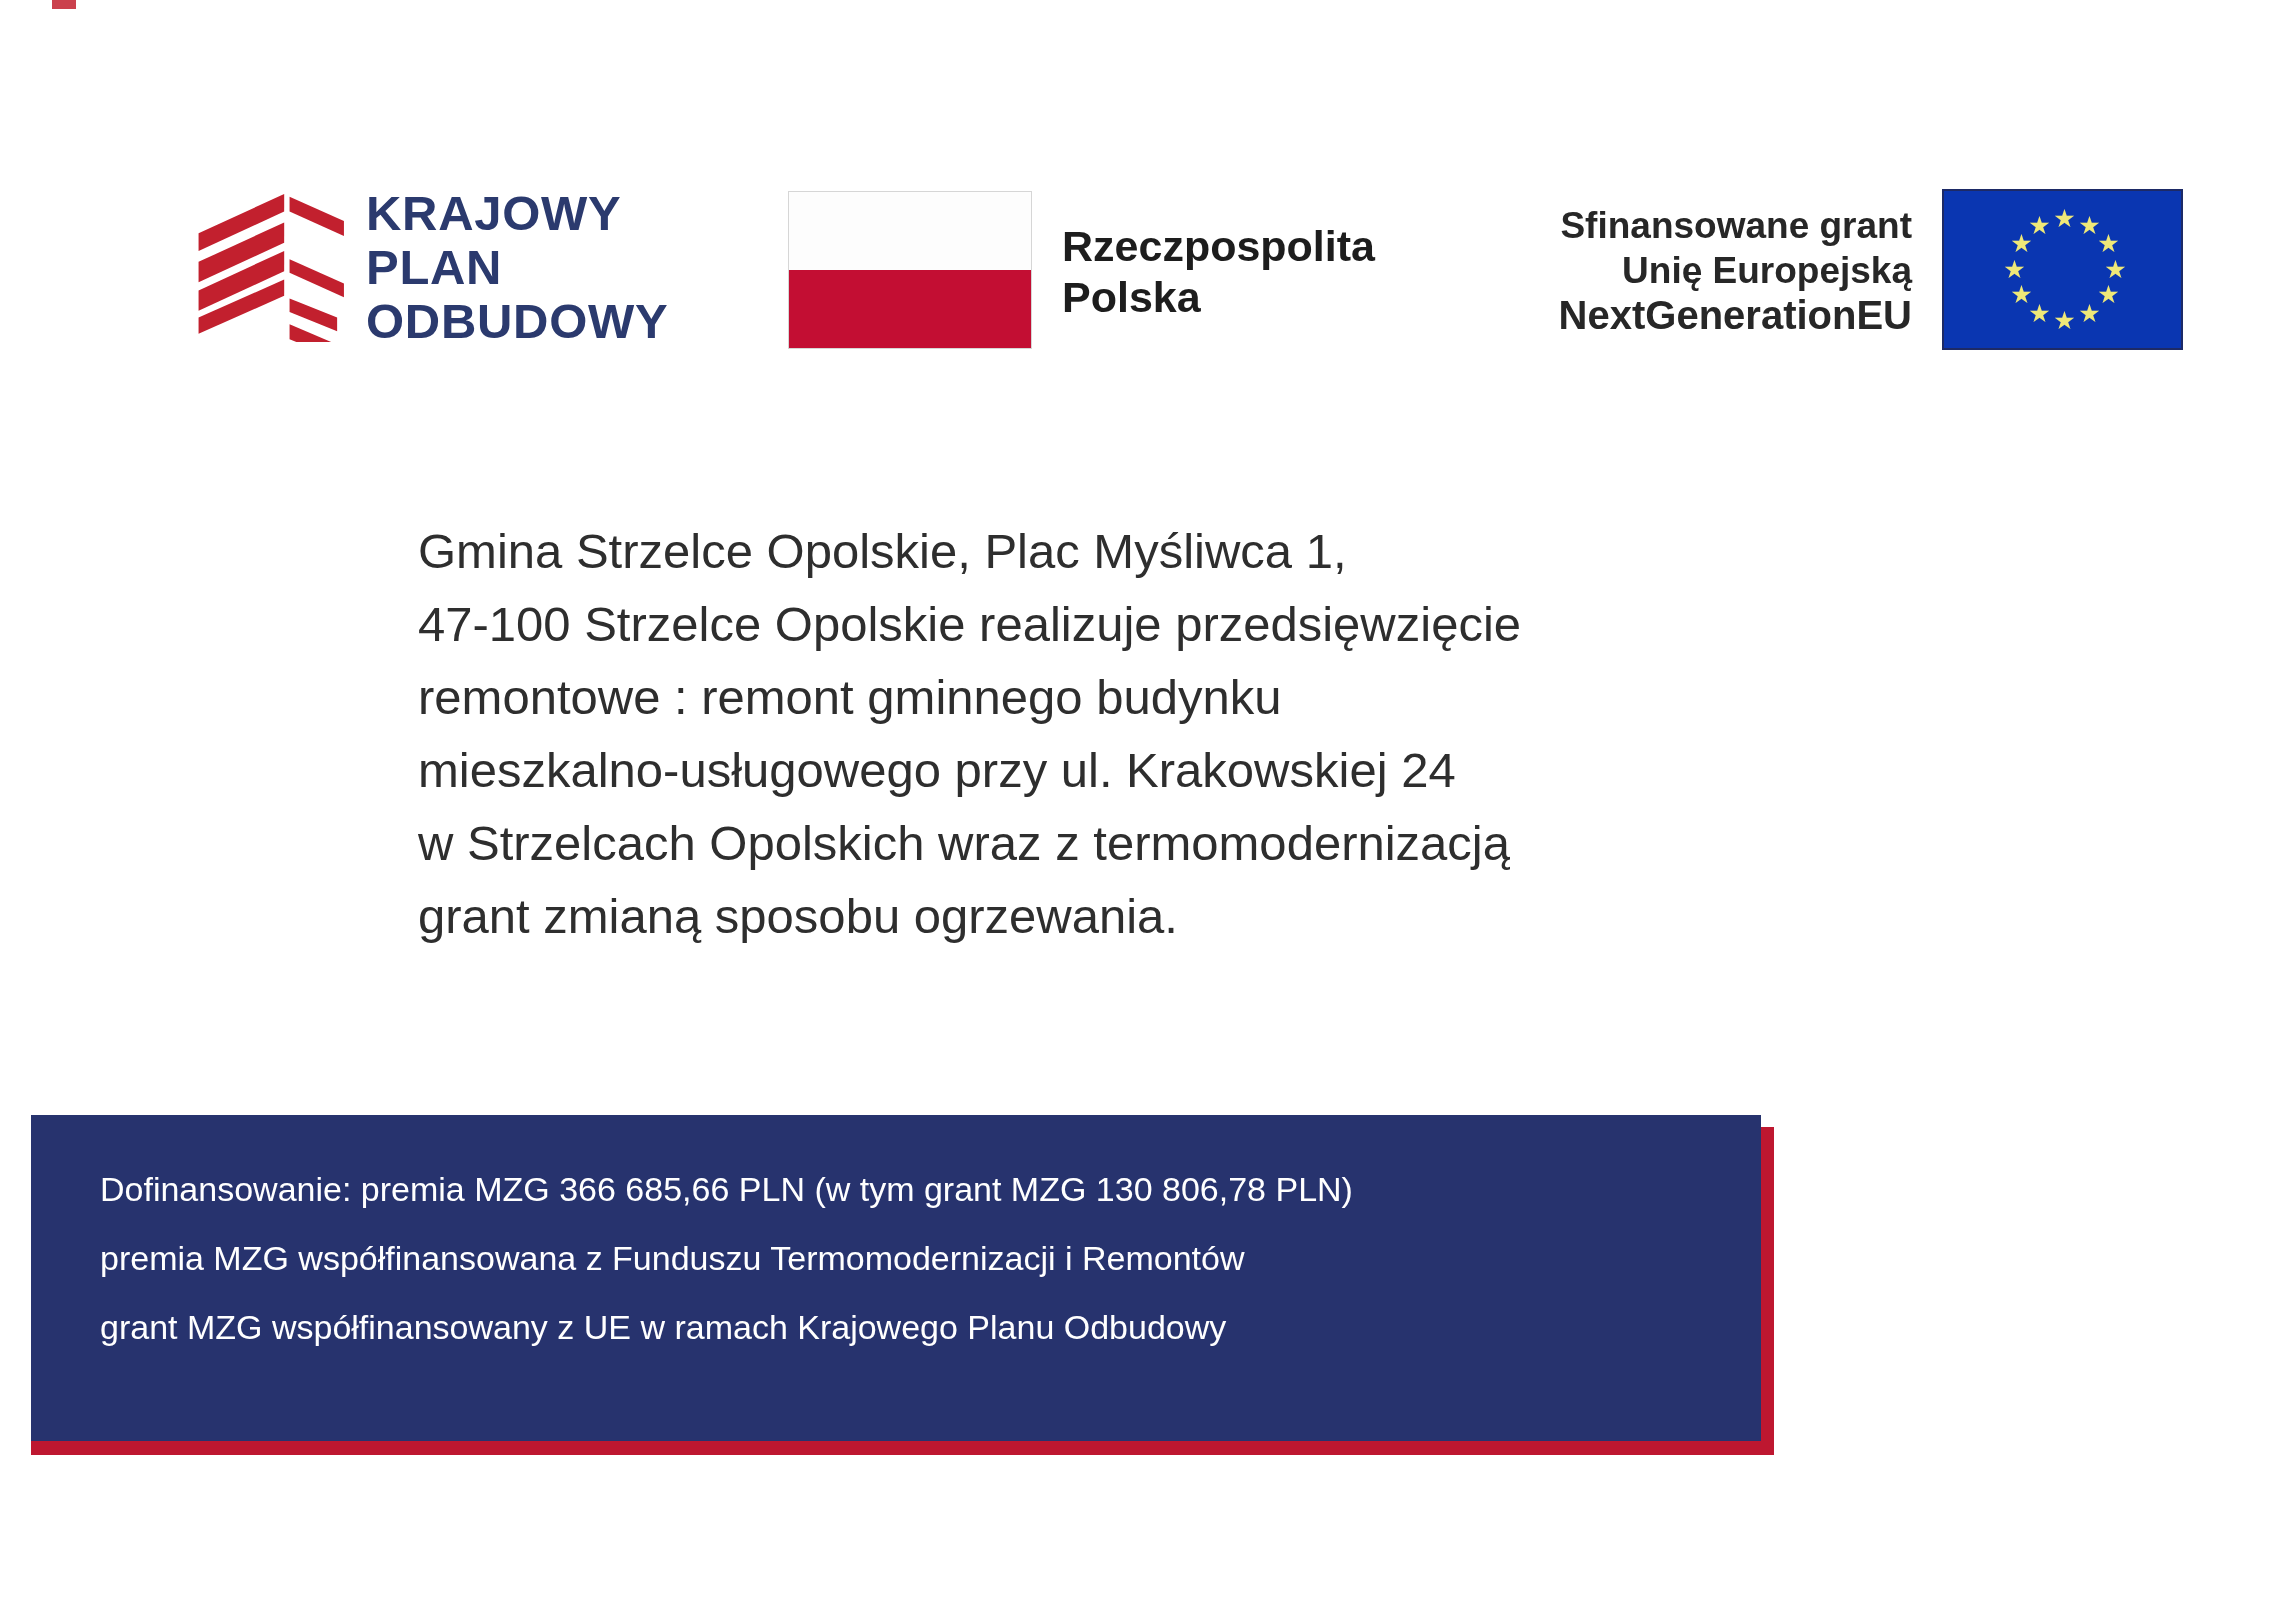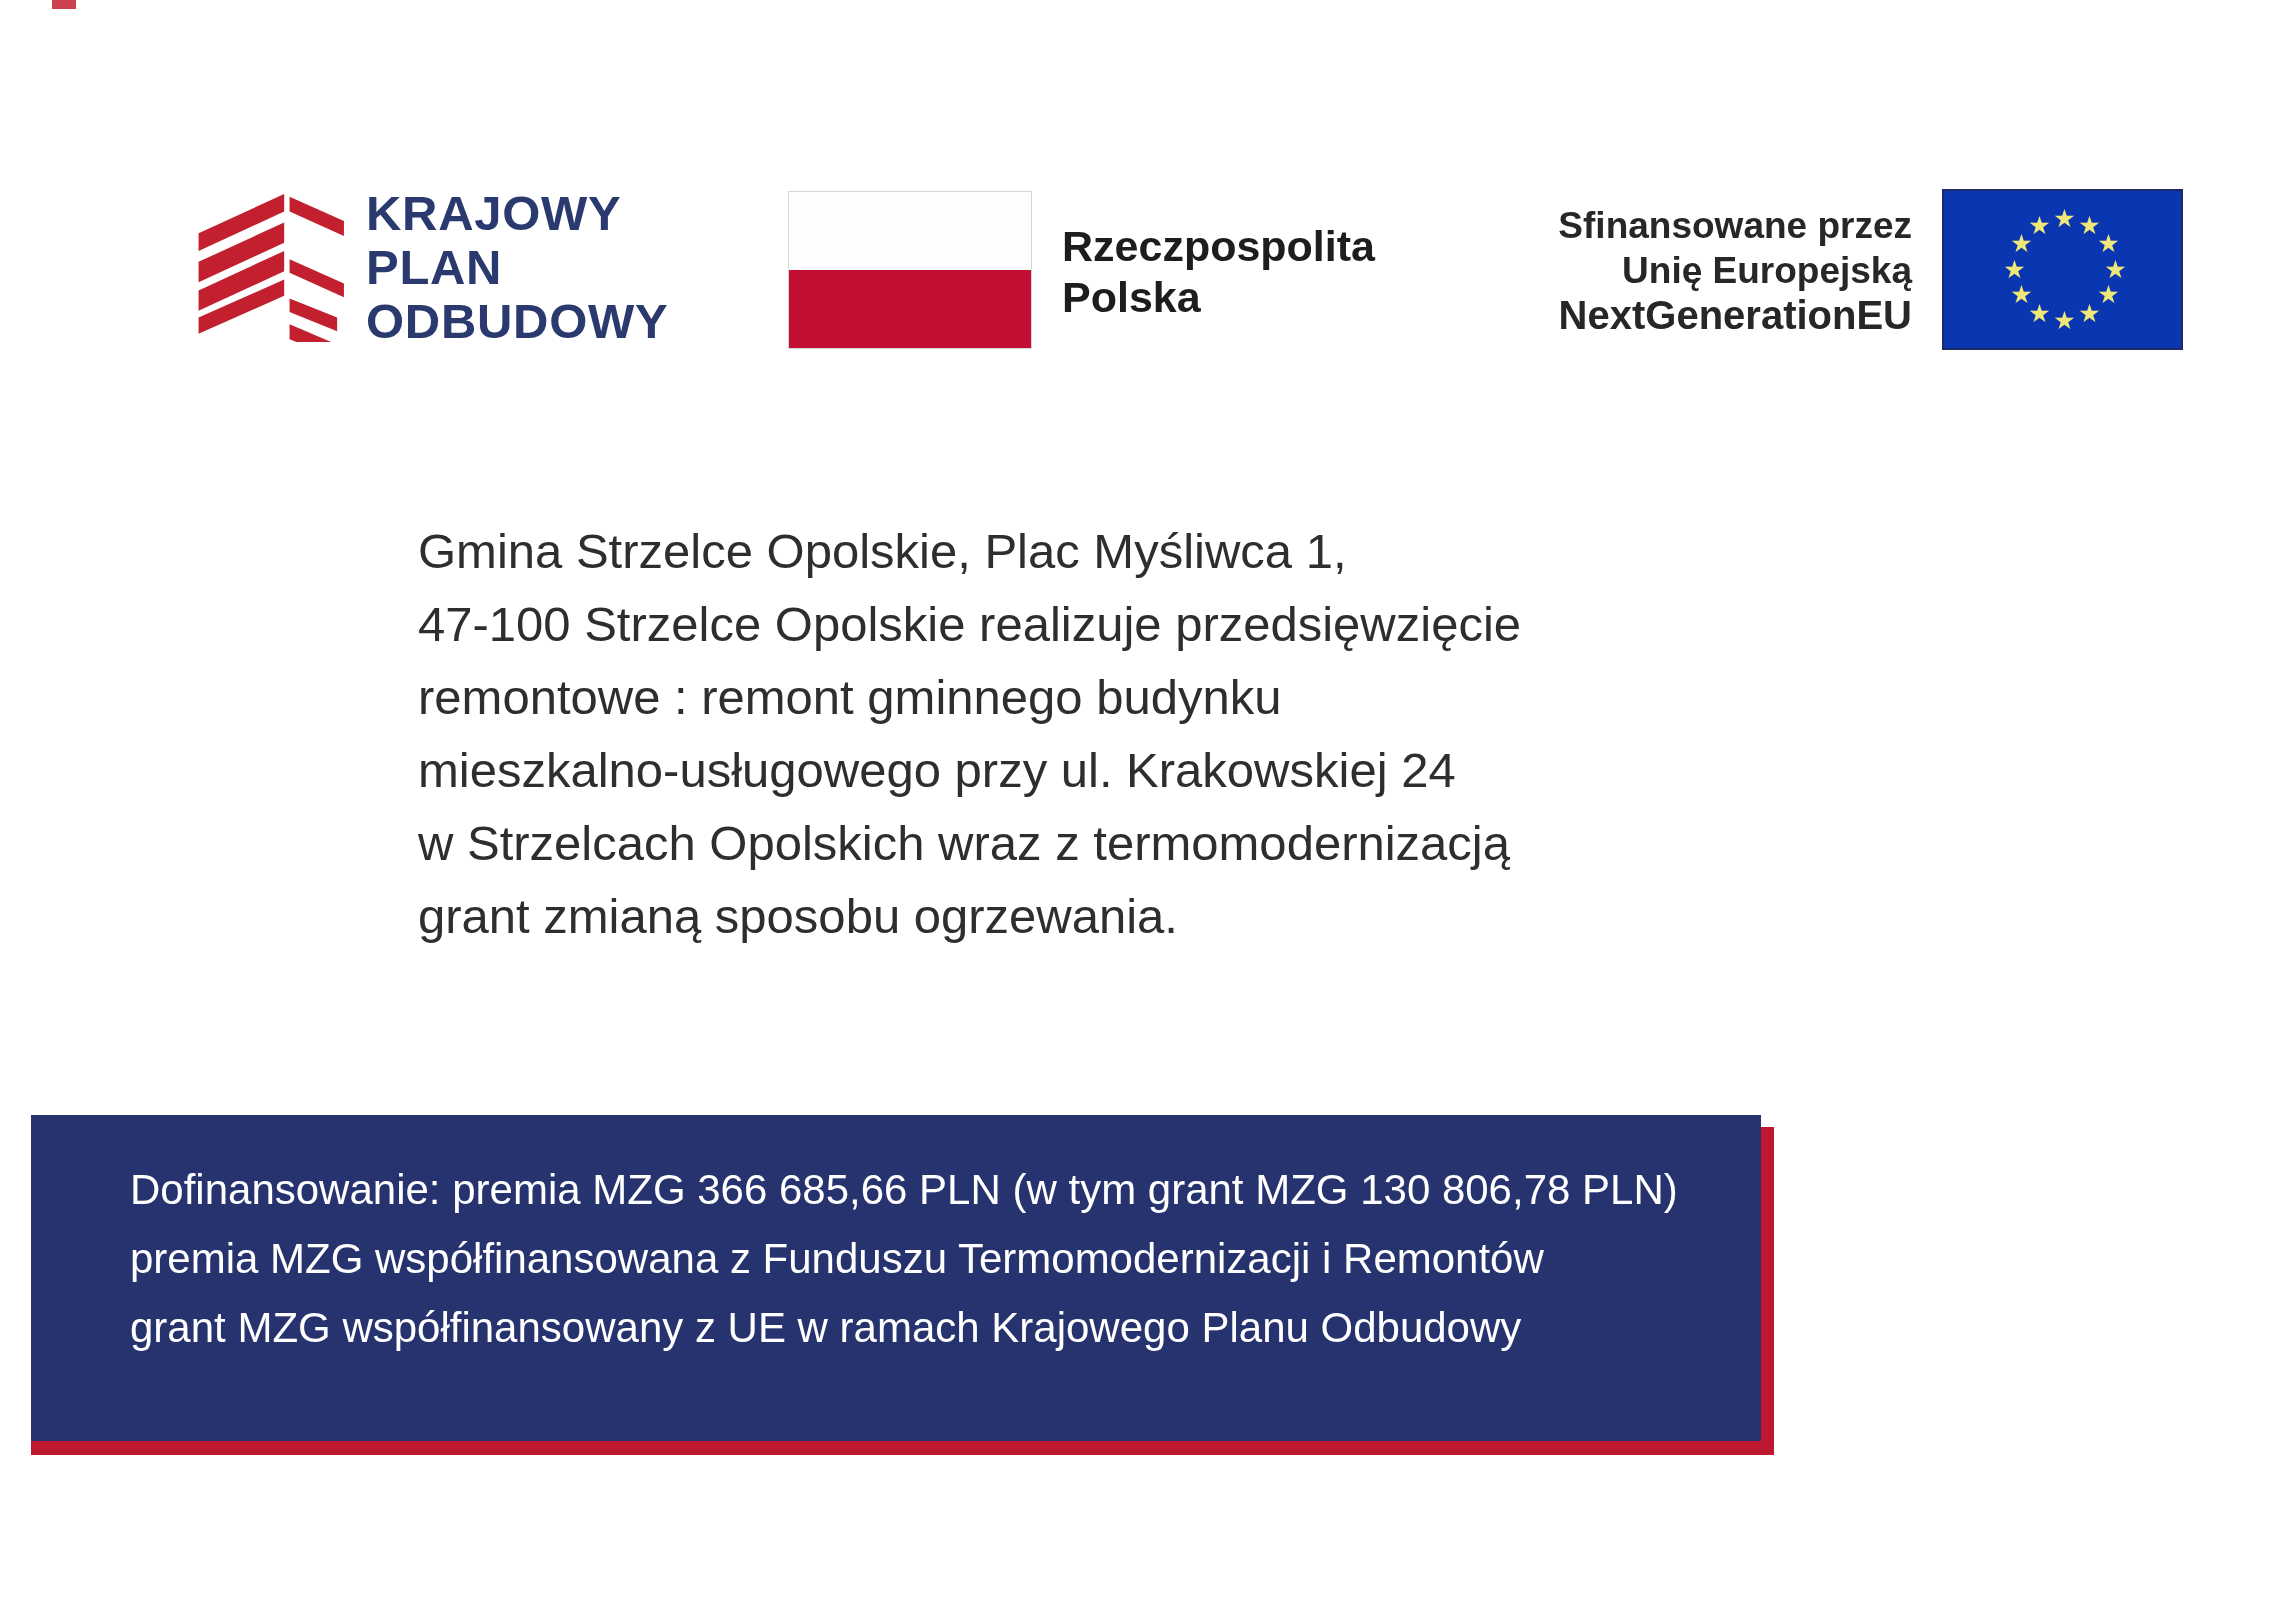--- a/index.html
+++ b/index.html
@@ -66,22 +66,22 @@
   }
 
   
   .banner-red{
     position:absolute;left:0;top:1127px;width:1743px;height:328px;
     background:#be1730;
   }
   .banner{
     position:absolute;left:0;top:1115px;width:1730px;height:326px;
     background:#27336e;box-sizing:border-box;
-    padding:40px 14px 0 99px;
-    color:#ffffff;font-size:42px;line-height:69px;
+    padding:40px 14px 0 69px;
+    color:#ffffff;font-size:34px;line-height:69px;
     white-space:nowrap;
   }
 </style>
 </head>
 <body>
 
 <div id="canvas">
 
   <div class="scan-fragment"></div>
 
@@ -111,21 +111,21 @@
     <div class="half-white"></div>
     <div class="half-red"></div>
   </div>
 
   <div class="rp-text">
     <div>Rzeczpospolita</div>
     <div>Polska</div>
   </div>
 
   <div class="eu-text">
-    <div>Sfinansowane przez</div>
+    <div>Sfinansowane grant</div>
     <div>Unię Europejską</div>
     <div class="ngeu">NextGenerationEU</div>
   </div>
 
   <div class="flag-eu">
     <span class="star" style="left:108px;top:15.3px">★</span>
     <span class="star" style="left:133px;top:22px">★</span>
     <span class="star" style="left:152px;top:40px">★</span>
     <span class="star" style="left:159px;top:66px">★</span>
     <span class="star" style="left:152px;top:91px">★</span>

